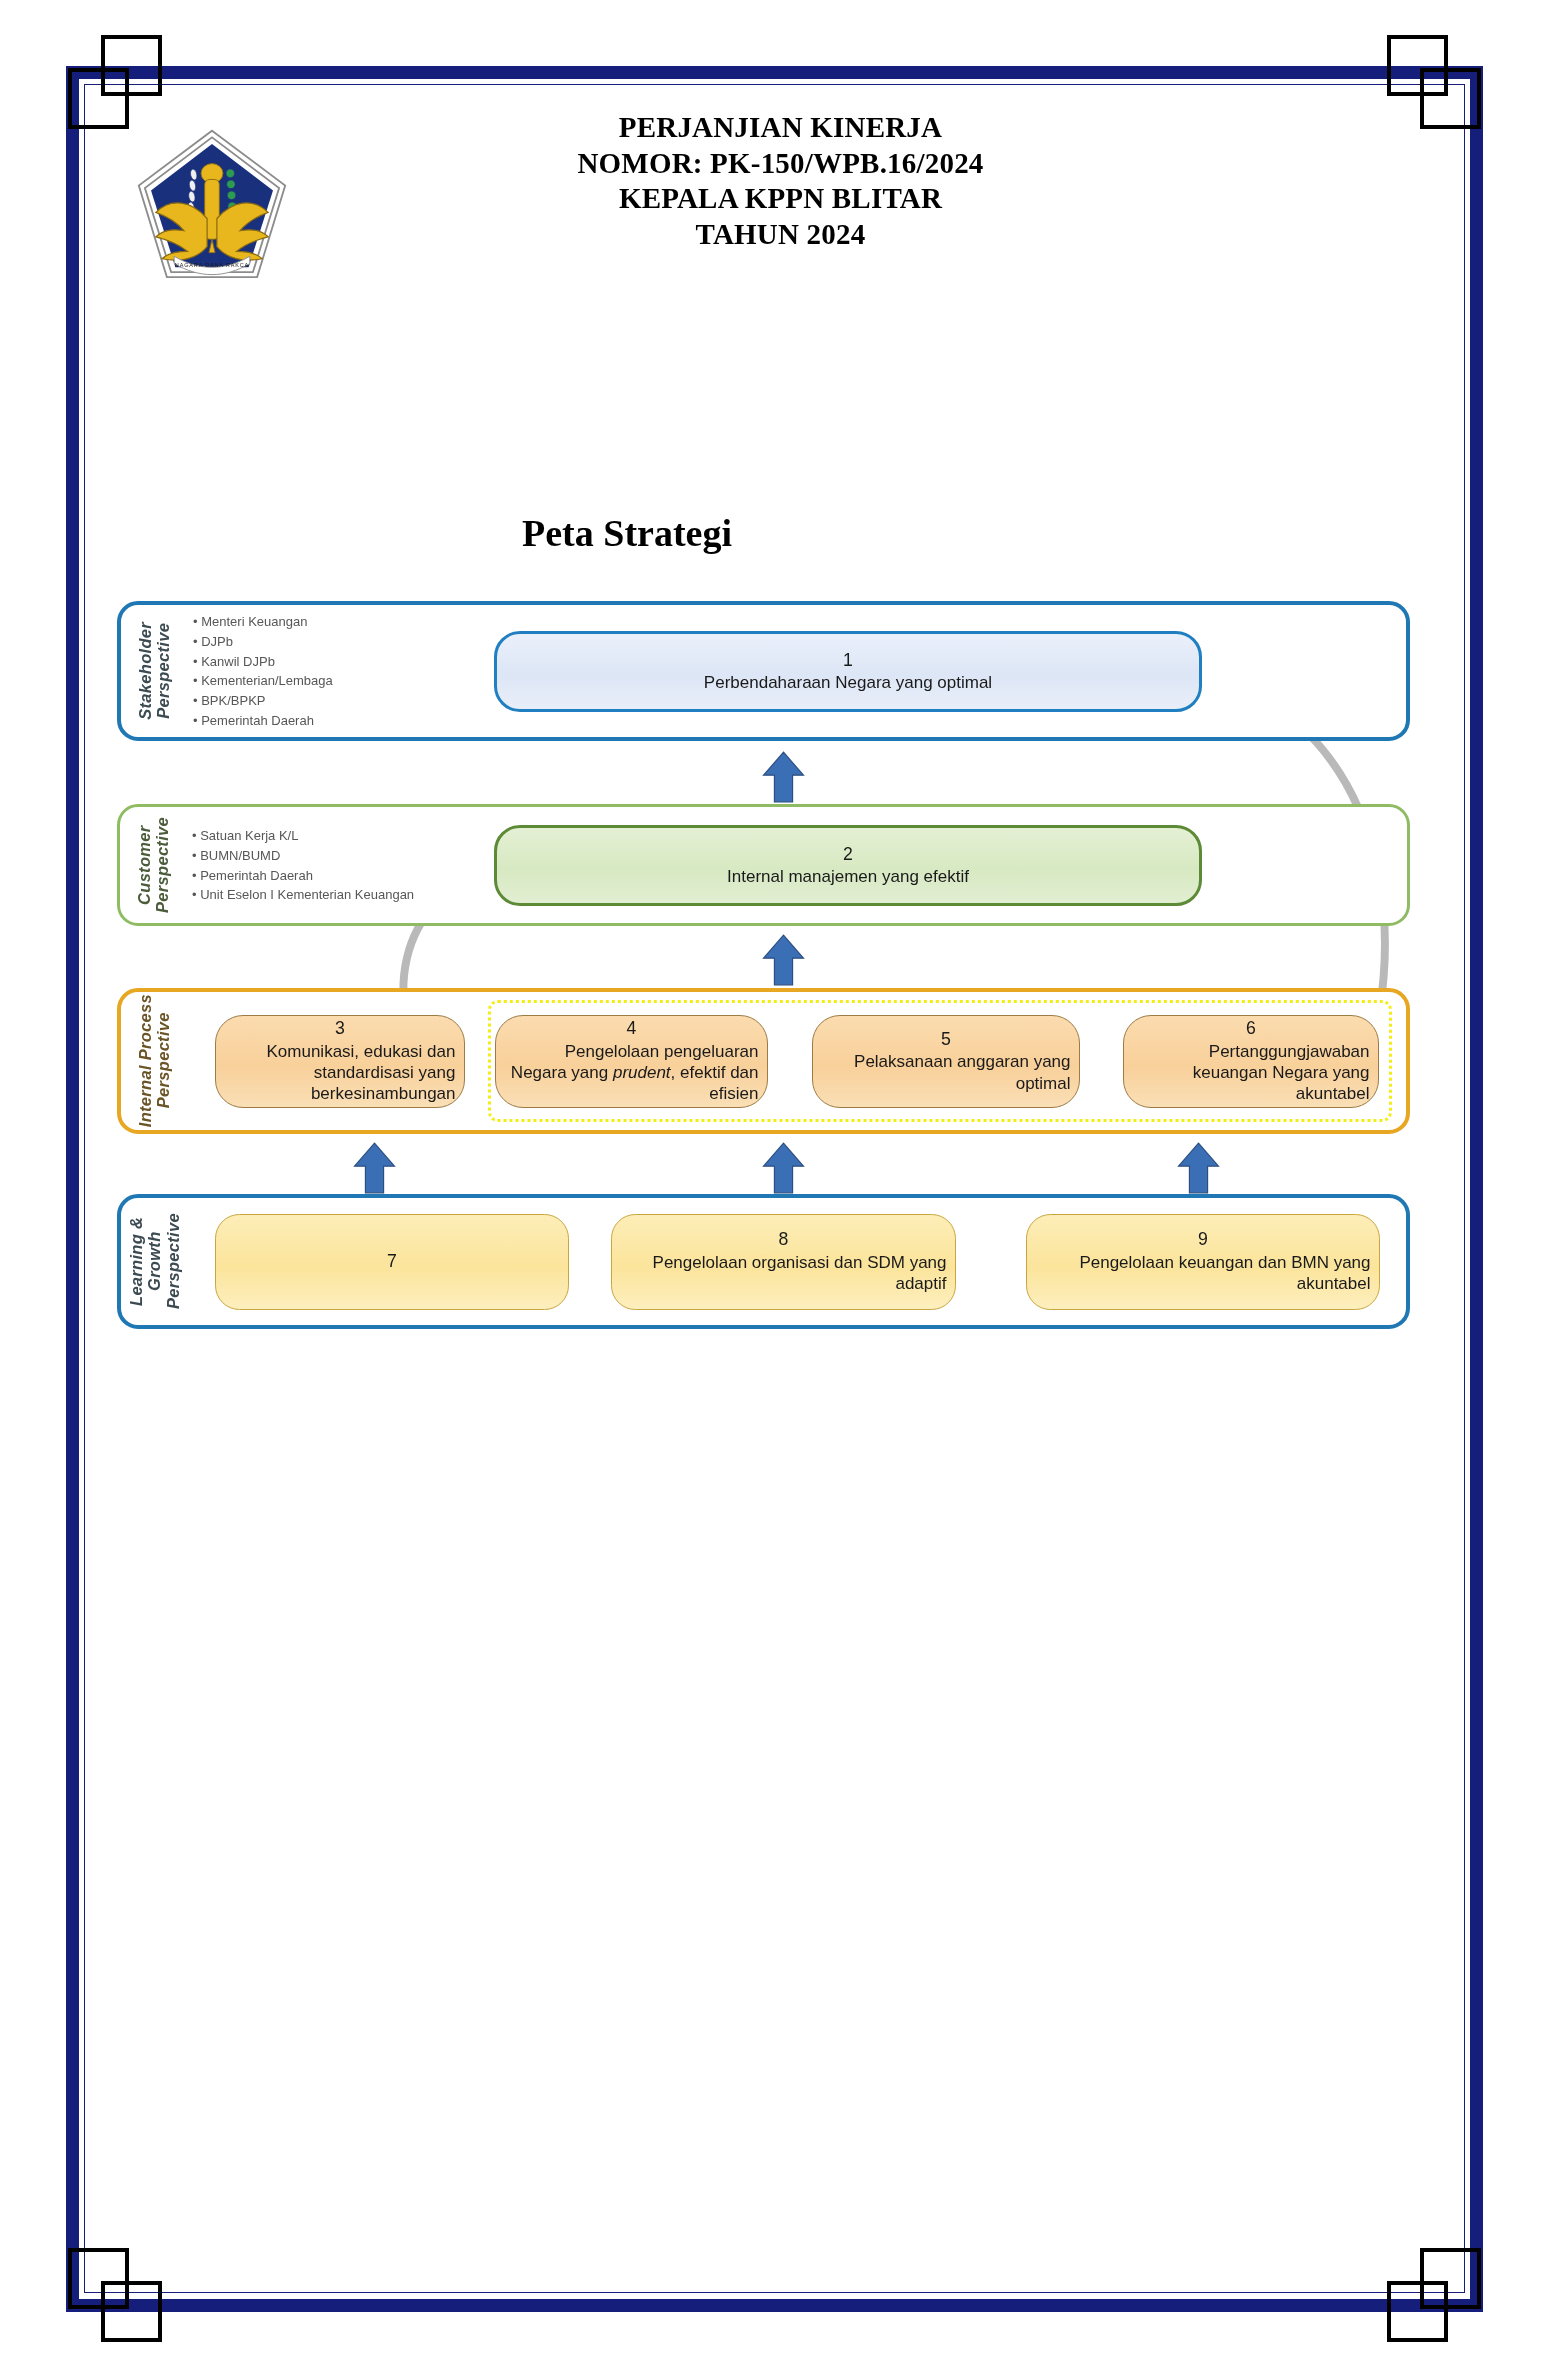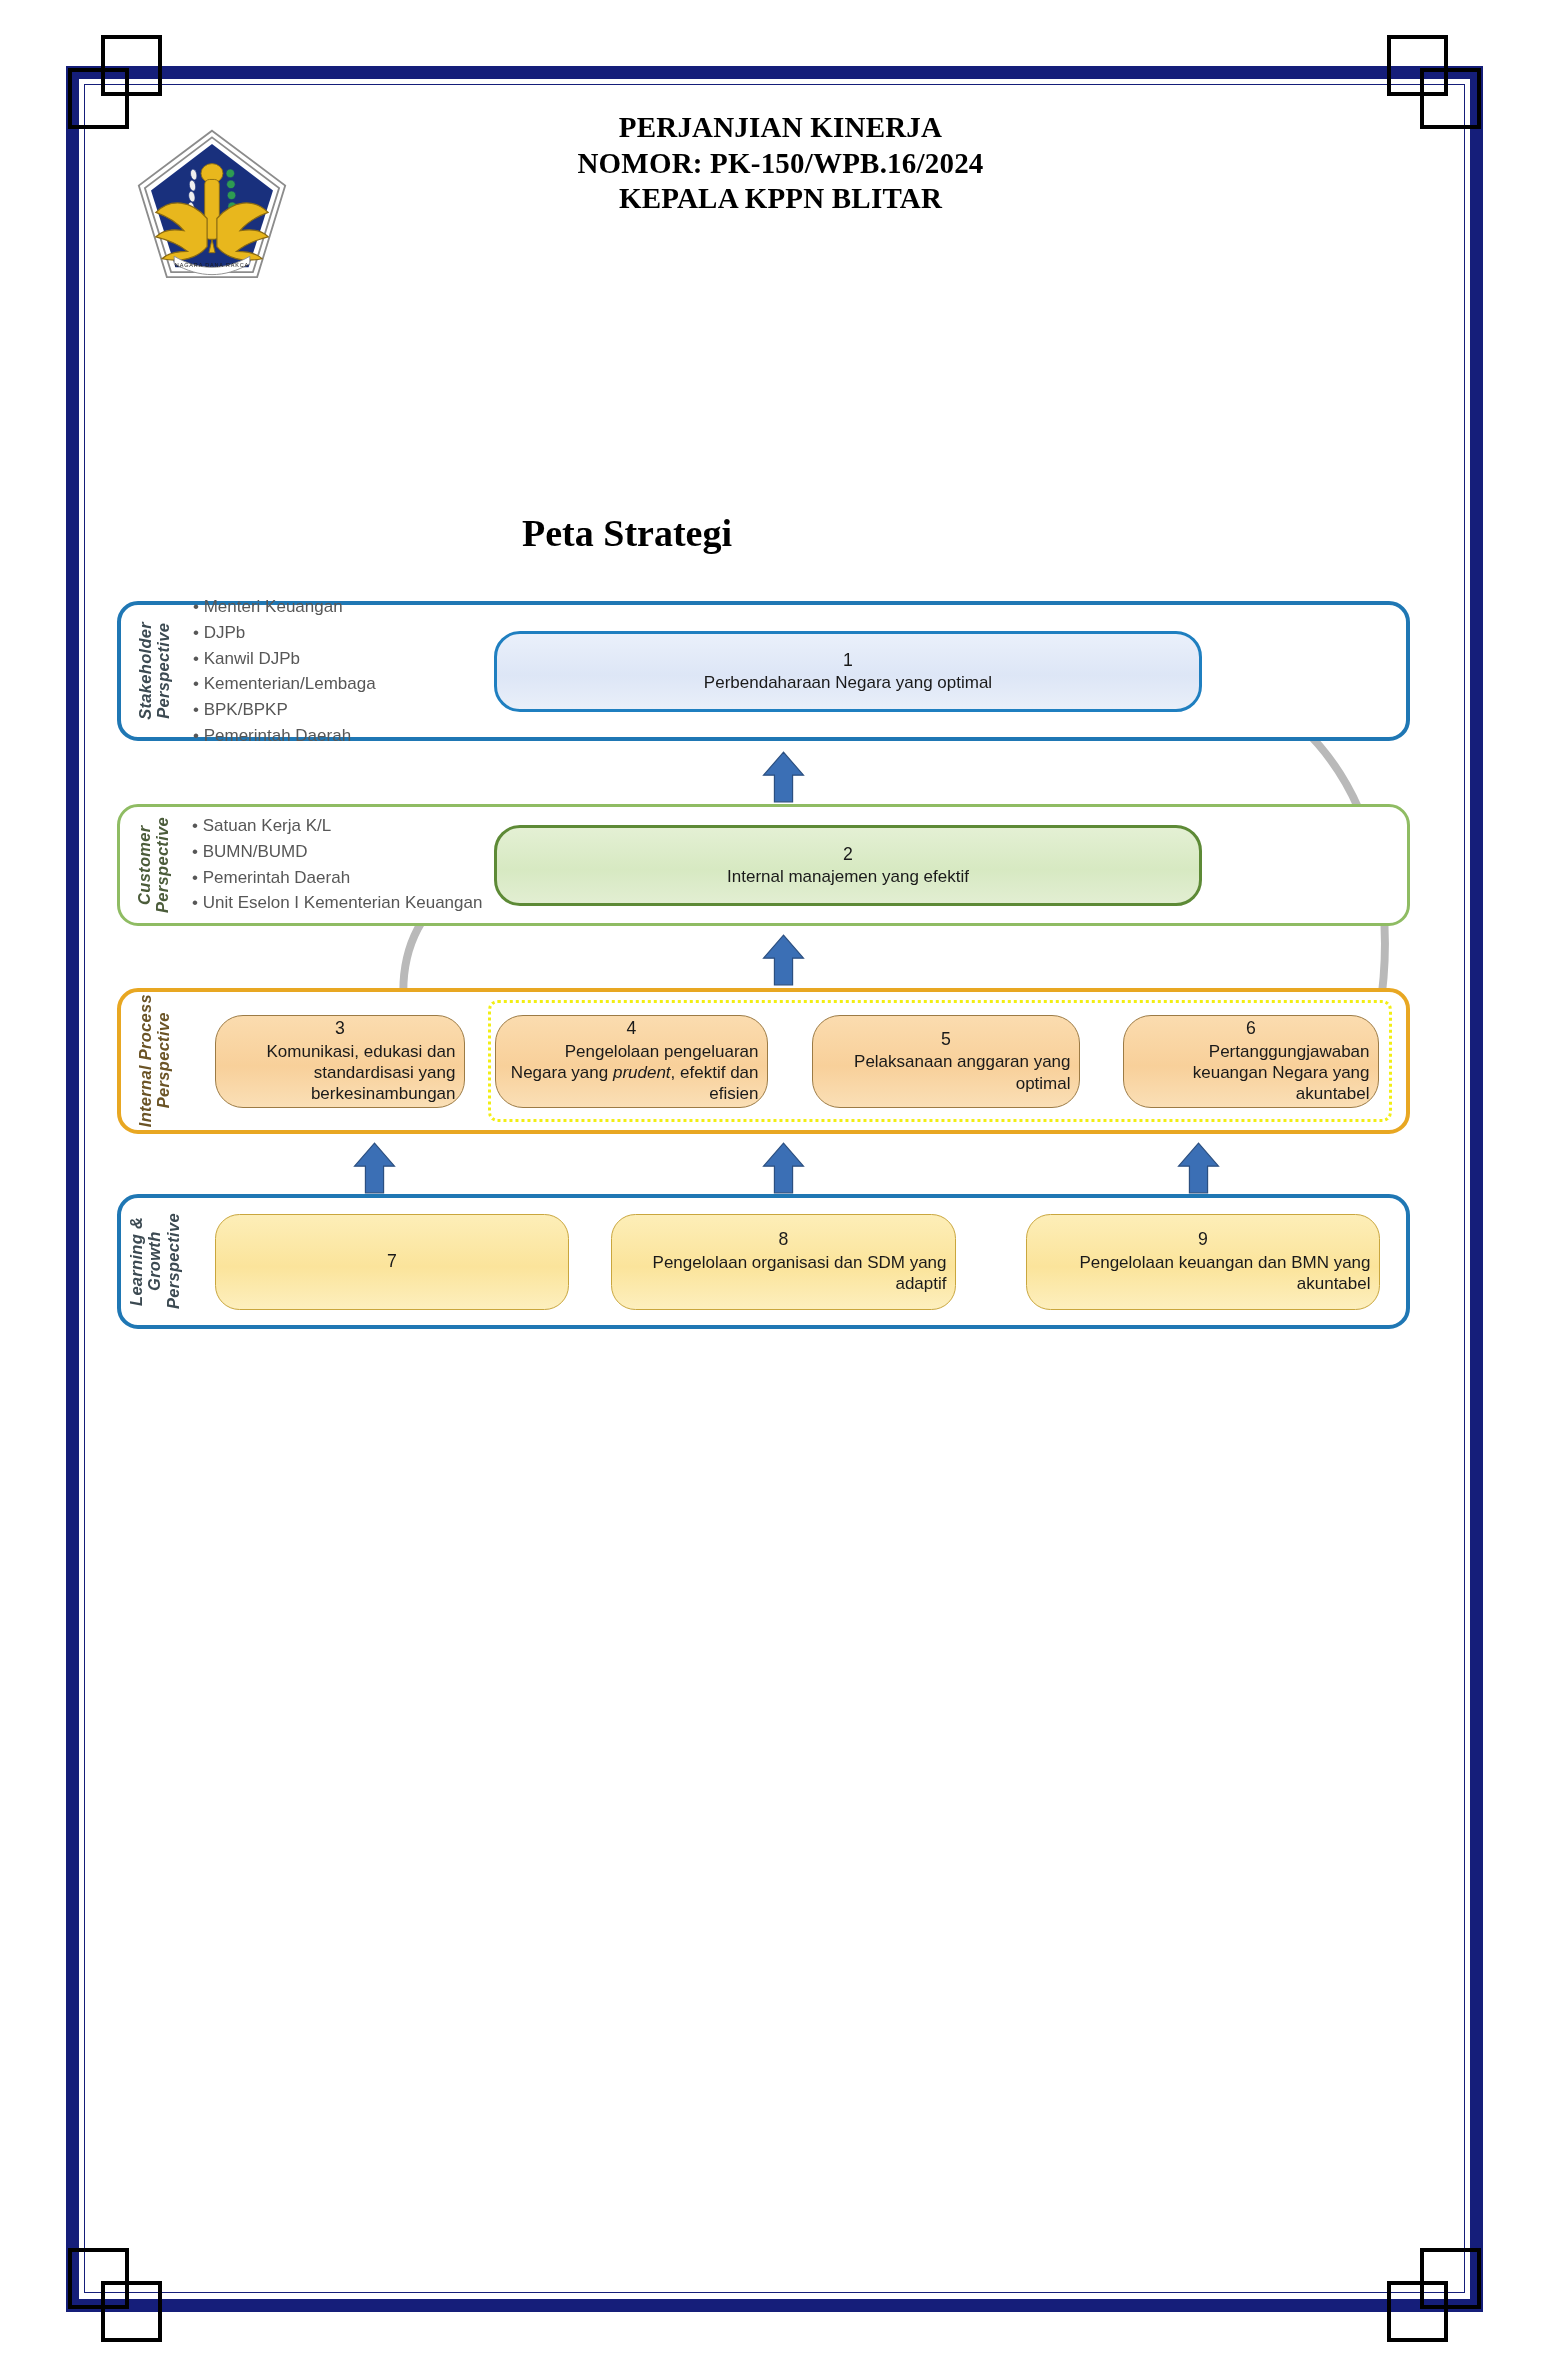--- a/index.html
+++ b/index.html
@@ -55,21 +55,21 @@
   .band-label span{
     writing-mode:vertical-rl;transform:rotate(180deg);white-space:pre-line;
   }
   .band.stakeholder .band-label{color:#3c4a52;}
   .band.customer   .band-label{color:#4b5c3a;}
   .band.internal   .band-label{color:#6b5426;}
   .band.learning   .band-label{color:#3c4a52;}
 
   .bullets{
     position:absolute;left:72px;top:50%;transform:translateY(-50%);
-    font-size:17px;line-height:1.52;color:#575757;white-space:nowrap;
+    font-size:13px;line-height:1.52;color:#575757;white-space:nowrap;
   }
   .bullets div:before{content:"• ";}
 
   
   .objective{
     position:absolute;box-sizing:border-box;
     display:flex;flex-direction:column;align-items:center;justify-content:center;
     text-align:center;color:#1a1a1a;
   }
   .objective .num{font-size:17.7px;line-height:1.2;margin-bottom:1.2px;}
@@ -174,20 +174,21 @@
              C194 186 178 194 166 204 C186 204 200 208 208 216 C178 222 150 216 134 196 Z" fill="#e8b71d" stroke="#8a6a12" stroke-width="2"></path>
 
     <path d="M64 212 C106 236 146 236 188 212 L188 224 C146 248 106 248 64 224 Z" fill="#fff" stroke="#8a8a8a" stroke-width="1.5"></path>
     <text x="126" y="230" font-family="'Liberation Sans',sans-serif" font-size="9" fill="#1a1a1a" text-anchor="middle" letter-spacing="1.4">NAGARA DANA RAKCA</text>
   </svg>
 
   <div id="title-block">
     <div>PERJANJIAN KINERJA</div>
     <div>NOMOR: PK-150/WPB.16/2024</div>
     <div>KEPALA KPPN BLITAR</div>
+    <div>TAHUN 2024</div>
   </div>
 </div>
 
 <div id="map-heading">Peta Strategi</div>
 
 <div id="strategy-map">
 
   <svg id="curves" viewBox="0 0 2540 2250" width="1549" height="1372">
     <defs>
       <marker id="ghead" markerWidth="7" markerHeight="7" refX="5.4" refY="3.5" orient="auto" markerUnits="strokeWidth">

